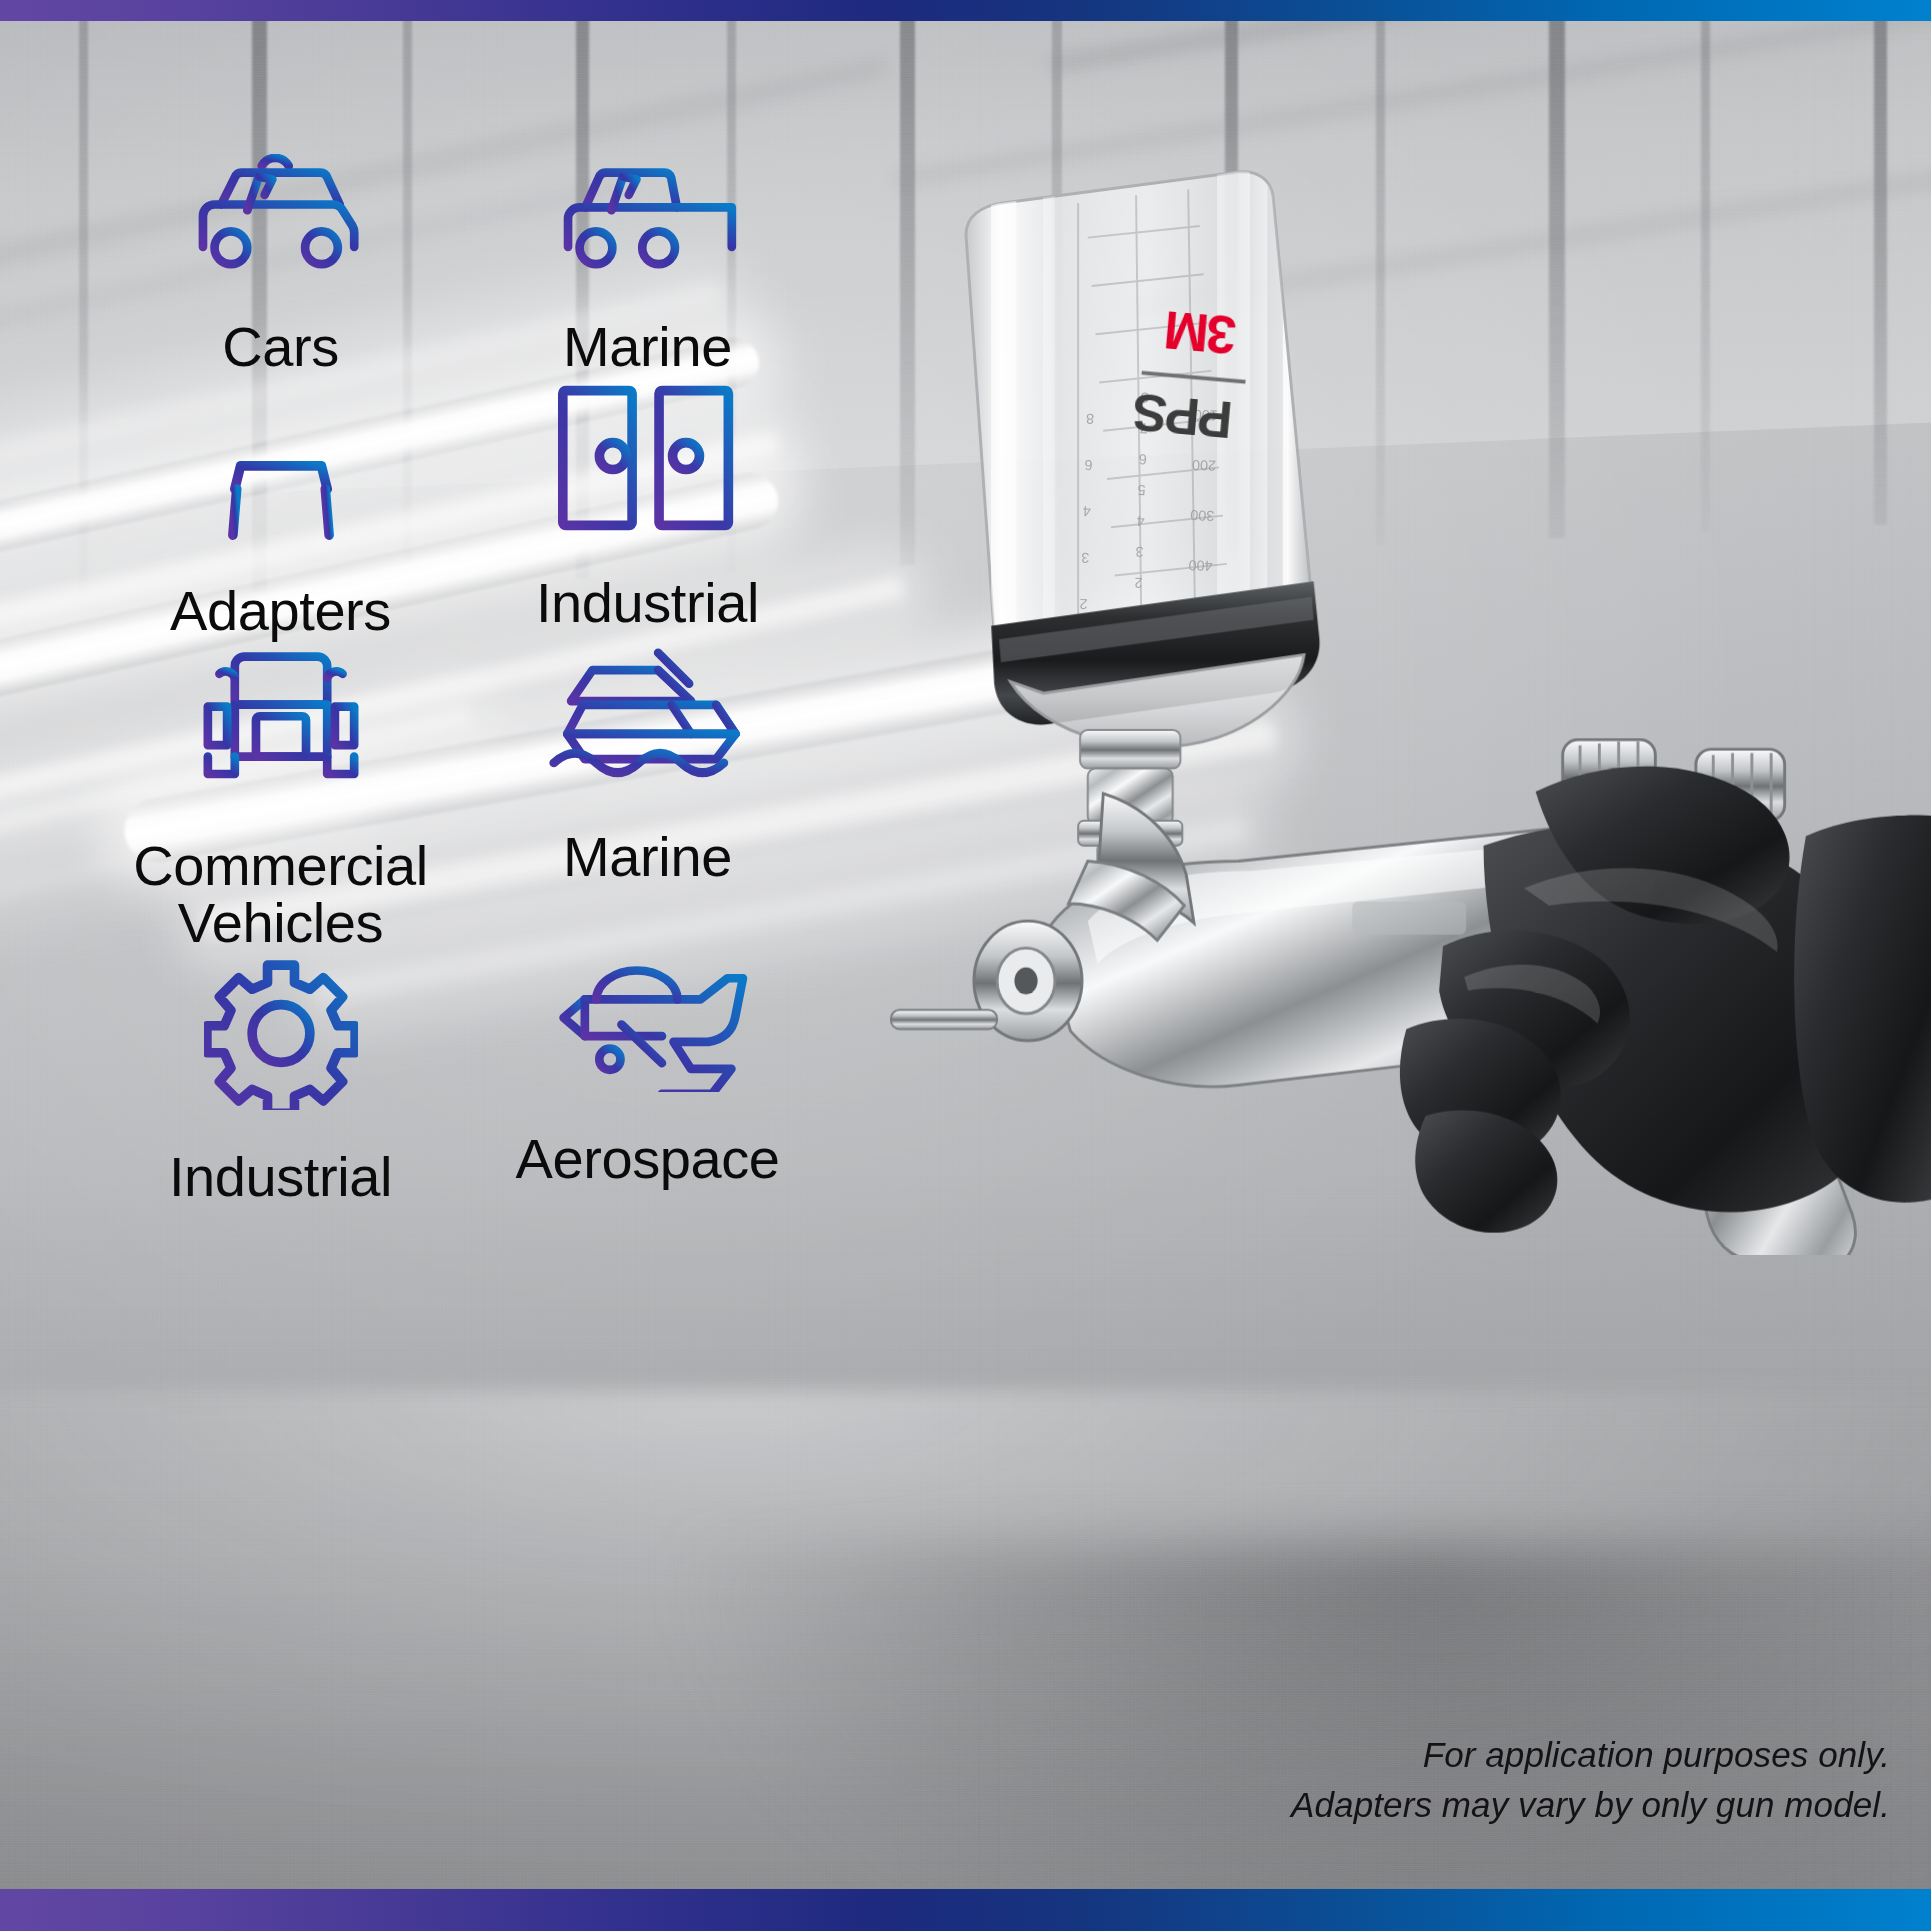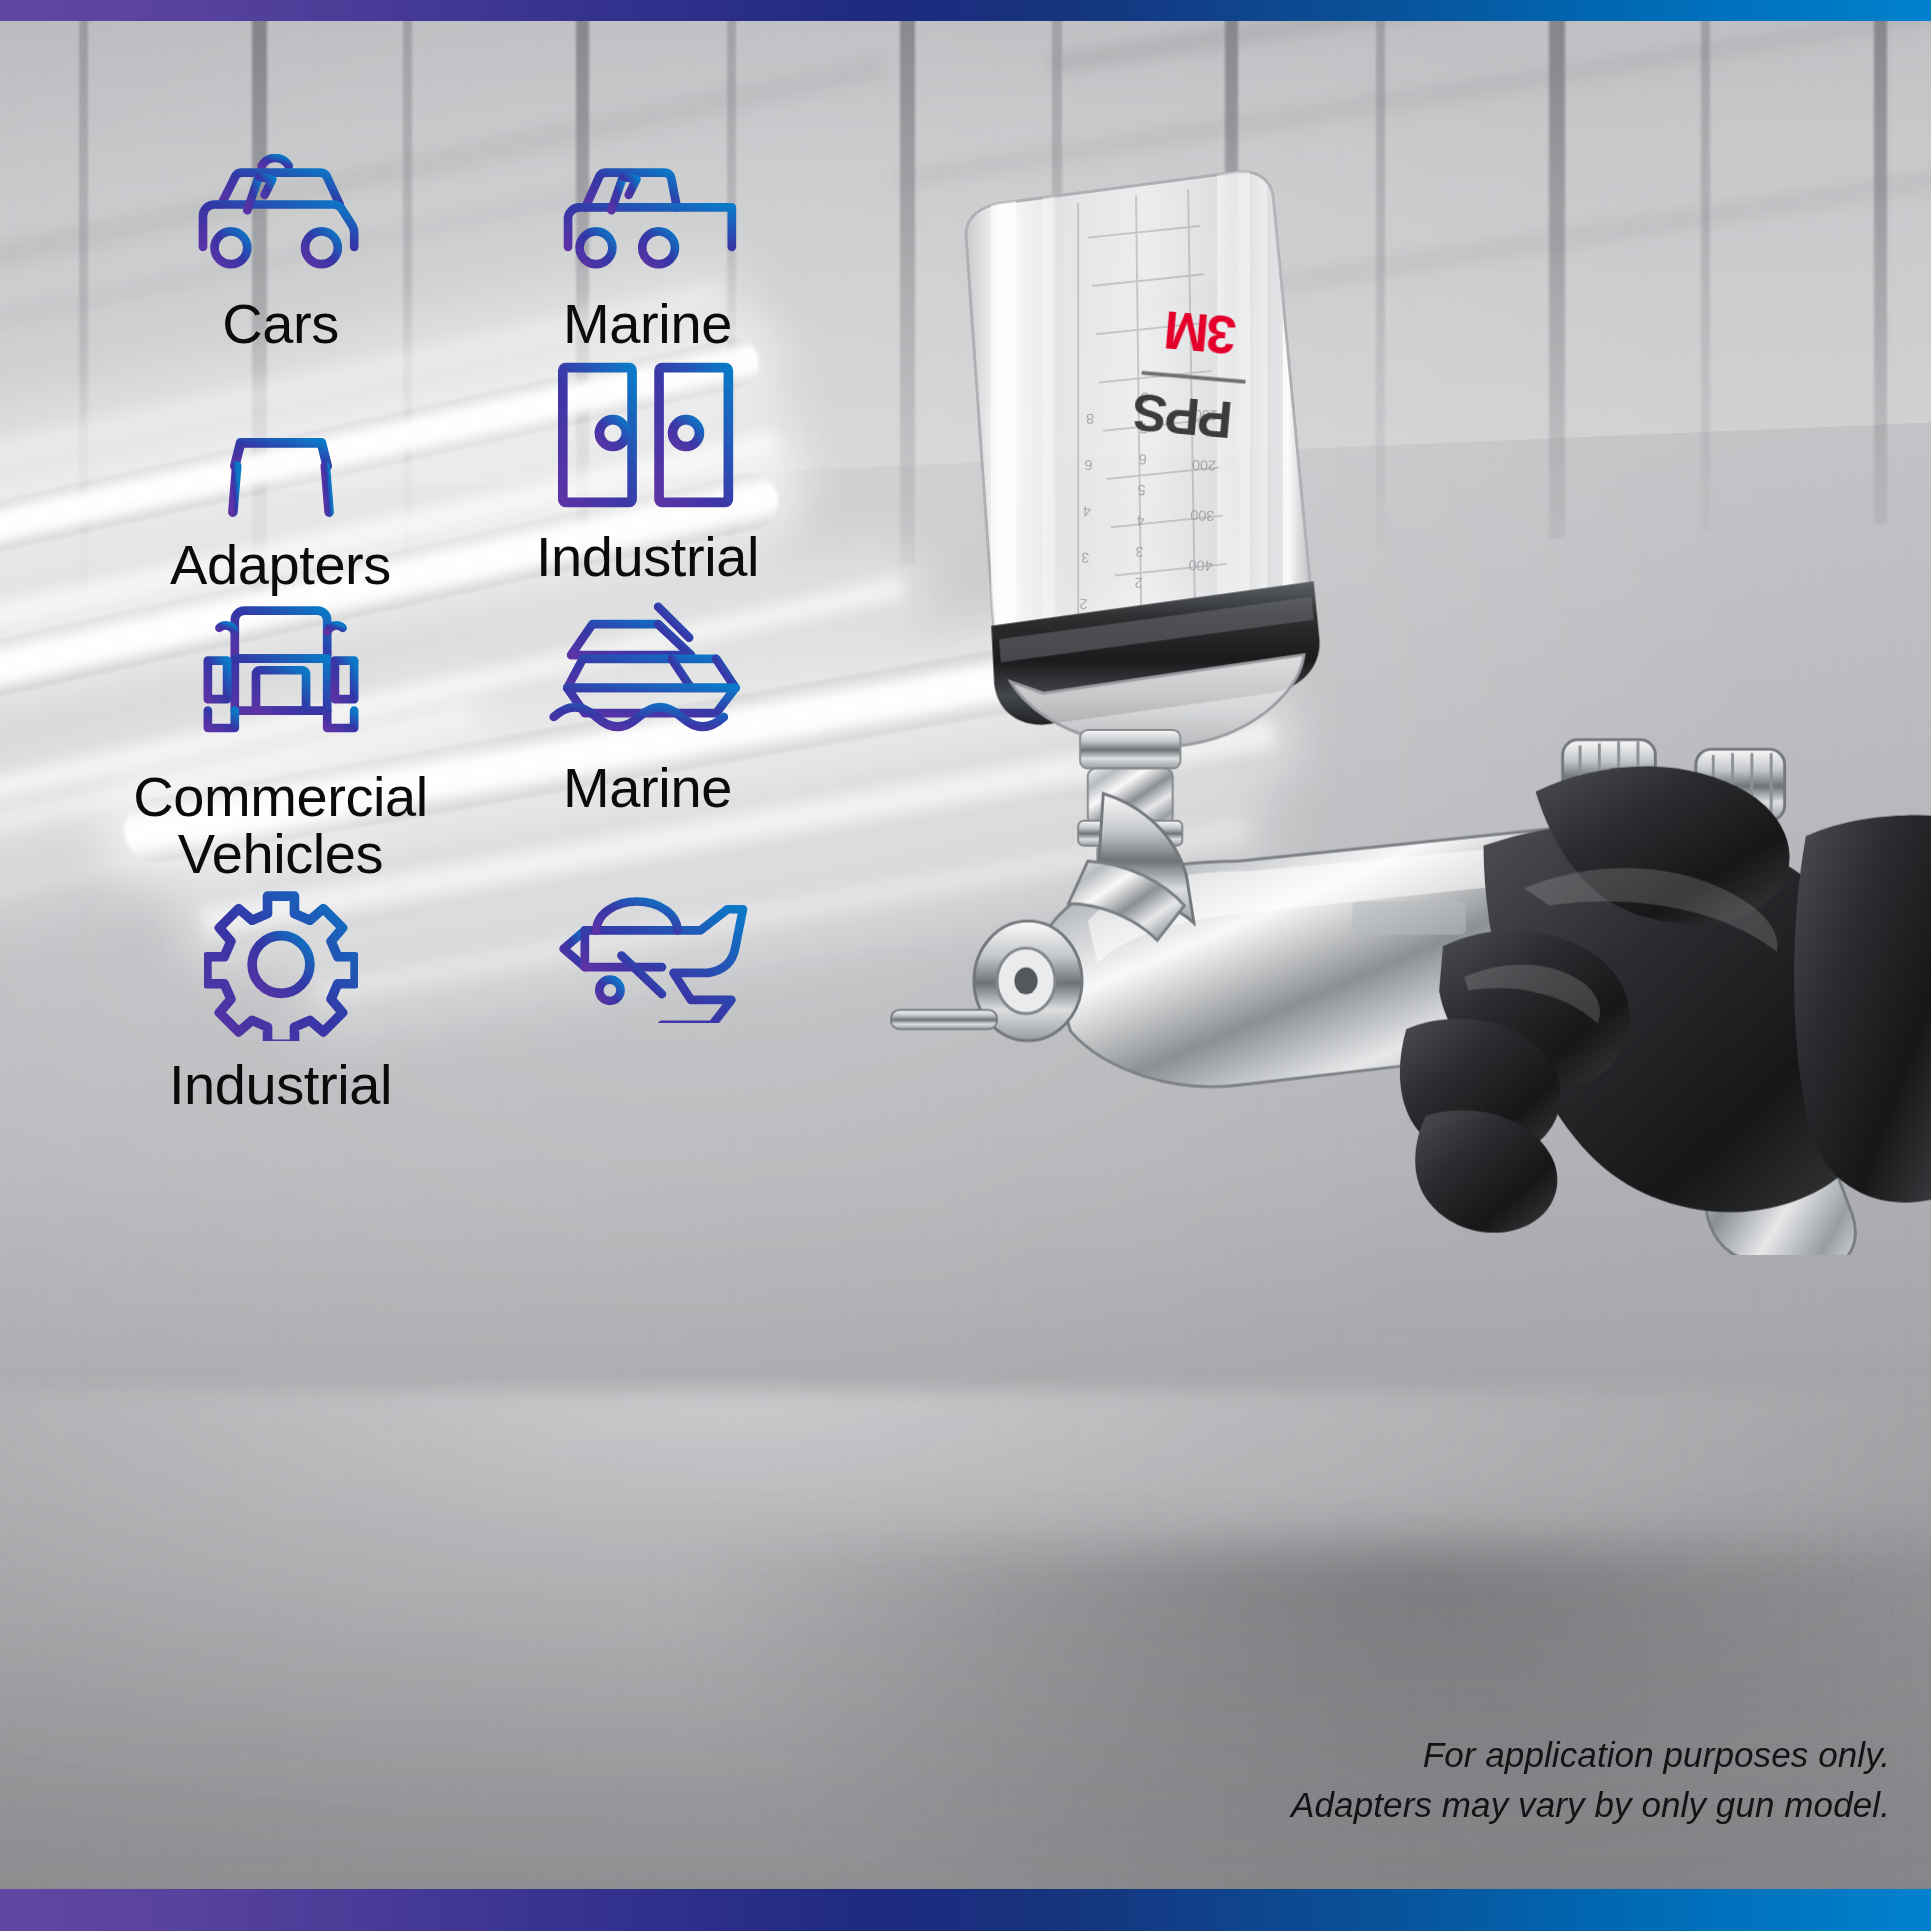--- a/index.html
+++ b/index.html
@@ -91,20 +91,21 @@
     width:734px;
     display:grid;
     grid-template-columns:repeat(2,1fr);
     grid-auto-rows:min-content;
     row-gap:0;
     z-index:20;
   }
   .cell{
     display:flex;flex-direction:column;align-items:center;justify-content:flex-start;
     padding:0 0 5.8px 0;
+    gap:23px;
   }
   .cell .ico{display:block;}
   .cell .lbl{
     margin-top:15.4px;
     font-size:56px;
     line-height:1.02;
     color:#0b0b0c;
     text-align:center;
     letter-spacing:-0.4px;
     font-weight:400;
@@ -566,20 +567,21 @@
           <path d="M40 44 V82 H120"></path>
 
           <path d="M52 44 a42 30 0 0 1 84 0"></path>
           <path d="M94 18 V44"></path>
 
           <path d="M66 70 V96"></path>
           <circle cx="66" cy="106" r="11"></circle>
           <path d="M78 70 L120 110"></path>
         </g>
       </svg>
+      <div class="lbl">Aerospace</div>
     </div>
   </div>
 
   <div class="disclaim">
     <div>For application purposes only.</div>
     <div>Adapters may vary by only gun model.</div>
   </div>
 
   <div class="bar top"></div>
   <div class="bar bottom"></div>

